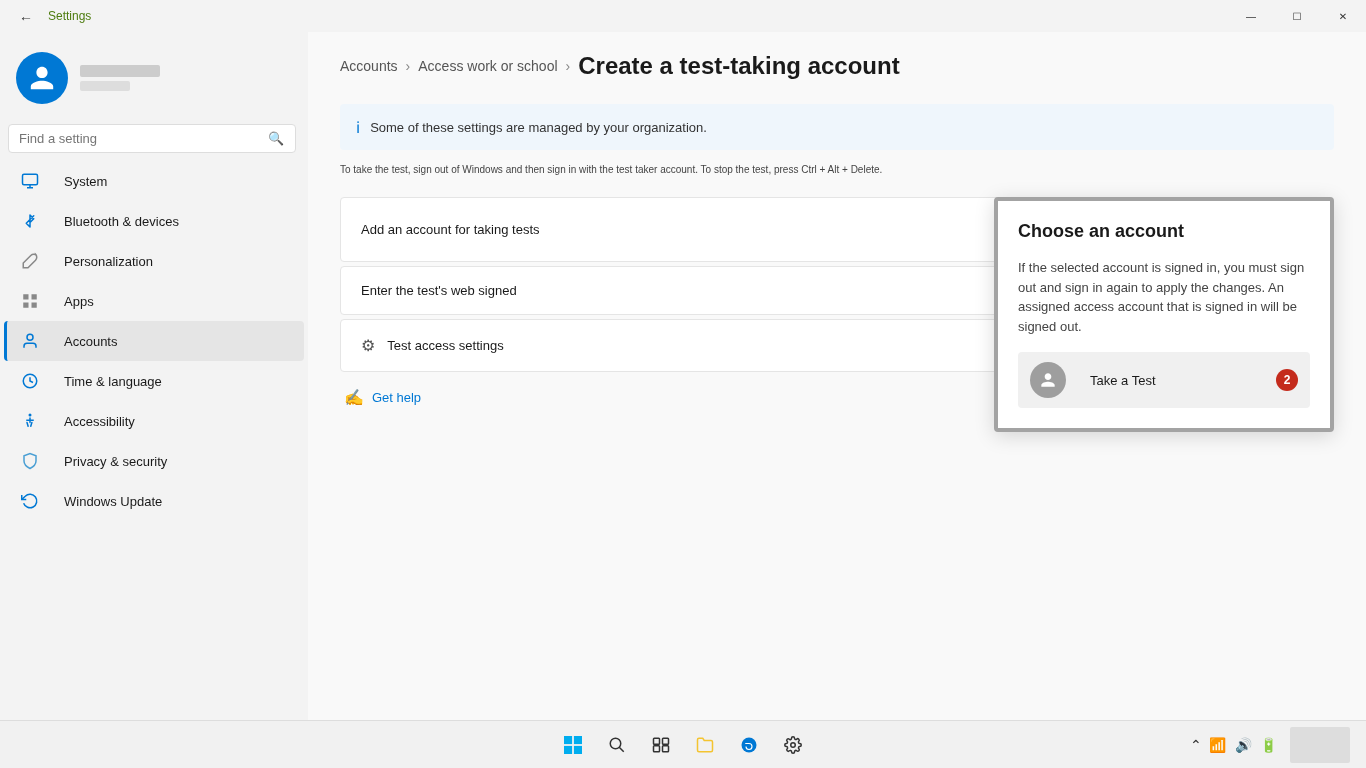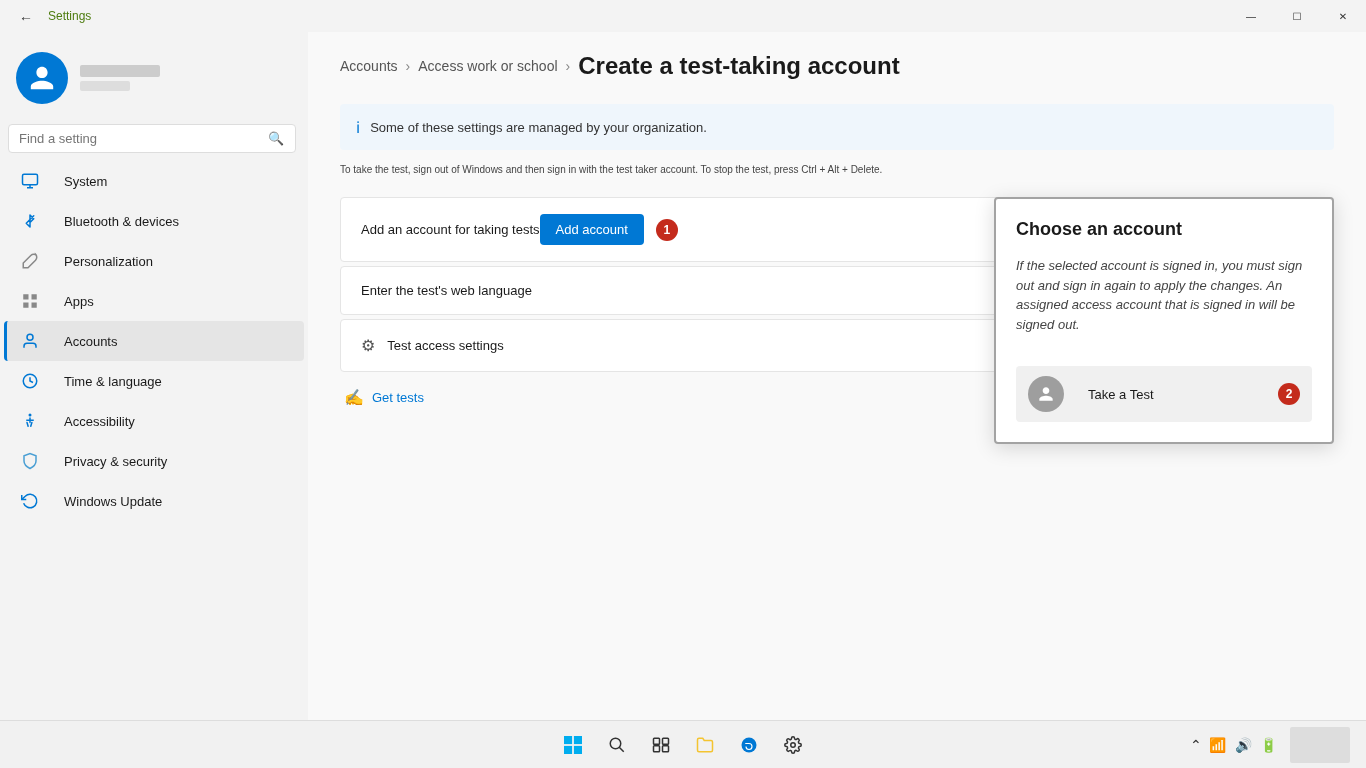--- a/index.html
+++ b/index.html
@@ -126,21 +126,21 @@
       font-size: 10px; color: #444; margin-bottom: 20px;
       line-height: 1.5;
     }
 
     
     .setting-row {
       background: white;
       border-radius: 4px;
       padding: 16px 20px;
       margin-bottom: 4px;
-      display: flex; align-items: center; 
+      display: flex; align-items: center; justify-content: space-between;
       border: 1px solid #e5e5e5;
       cursor: pointer;
       position: relative;
     }
     .setting-label { font-size: 13px; color: #1a1a1a; }
     .setting-row-left { display: flex; align-items: center; gap: 12px; }
 
     .add-account-btn {
       background: #0078d4;
       color: white;
@@ -168,28 +168,28 @@
       padding: 12px 4px;
       font-size: 13px; color: #0078d4; cursor: pointer;
     }
 
     
     .choose-account-popup {
       position: absolute;
       top: 0; right: 0;
       width: 340px;
       background: white;
-      border: 2px solid #a3a3a3;
+      border: 4px solid #a3a3a3;
       border-radius: 4px;
       box-shadow: 0 4px 20px rgba(0,0,0,0.15);
       padding: 20px;
       z-index: 100;
     }
     .popup-title { font-size: 18px; font-weight: 600; color: #1a1a1a; margin-bottom: 16px; }
-    .popup-desc { font-size: 13px; color: #444; line-height: 1.5; margin-bottom: 32px; font-style: italic; }
+    .popup-desc { font-size: 13px; color: #444; line-height: 1.5; margin-bottom: 16px; }
     .account-option {
       display: flex; align-items: center; gap: 24px;
       padding: 10px 12px;
       background: #f0f0f0;
       border-radius: 4px;
       cursor: pointer;
     }
     .account-avatar {
       width: 36px; height: 36px; border-radius: 50%;
       background: #9e9e9e;
@@ -393,33 +393,33 @@
         <span class="setting-label">Add an account for taking tests</span>
         <div style="display:flex;align-items:center;gap:6px;">
           <button class="add-account-btn">
             <span>Add account</span>
           </button>
           <div class="badge-circle">1</div>
         </div>
       </div>
 
       <div class="setting-row">
-        <span class="setting-label">Enter the test's web language</span>
+        <span class="setting-label">Enter the test's web signed</span>
       </div>
 
       <div class="setting-row">
         <div class="setting-row-left">
           <span style="font-size:16px;color:#555;">⚙</span>
           <span class="setting-label">Test access settings</span>
         </div>
       </div>
 
       <div class="get-help">
         <span style="font-size:16px;">✍</span>
-        <span>Get tests</span>
+        <span>Get help</span>
       </div>
 
       <div class="choose-account-popup">
         <div class="popup-title">Choose an account</div>
         <div class="popup-desc">If the selected account is signed in, you must sign out and sign in again to apply the changes. An assigned access account that is signed in will be signed out.</div>
         <div class="account-option">
           <div class="account-avatar">
             <svg viewBox="0 0 24 24" fill="white" width="20" height="20">
                 <path d="M12 12c2.21 0 4-1.79 4-4s-1.79-4-4-4-4 1.79-4 4 1.79 4 4 4zm0 2c-2.67 0-8 1.34-8 4v2h16v-2c0-2.66-5.33-4-8-4z"></path>
               </svg>

